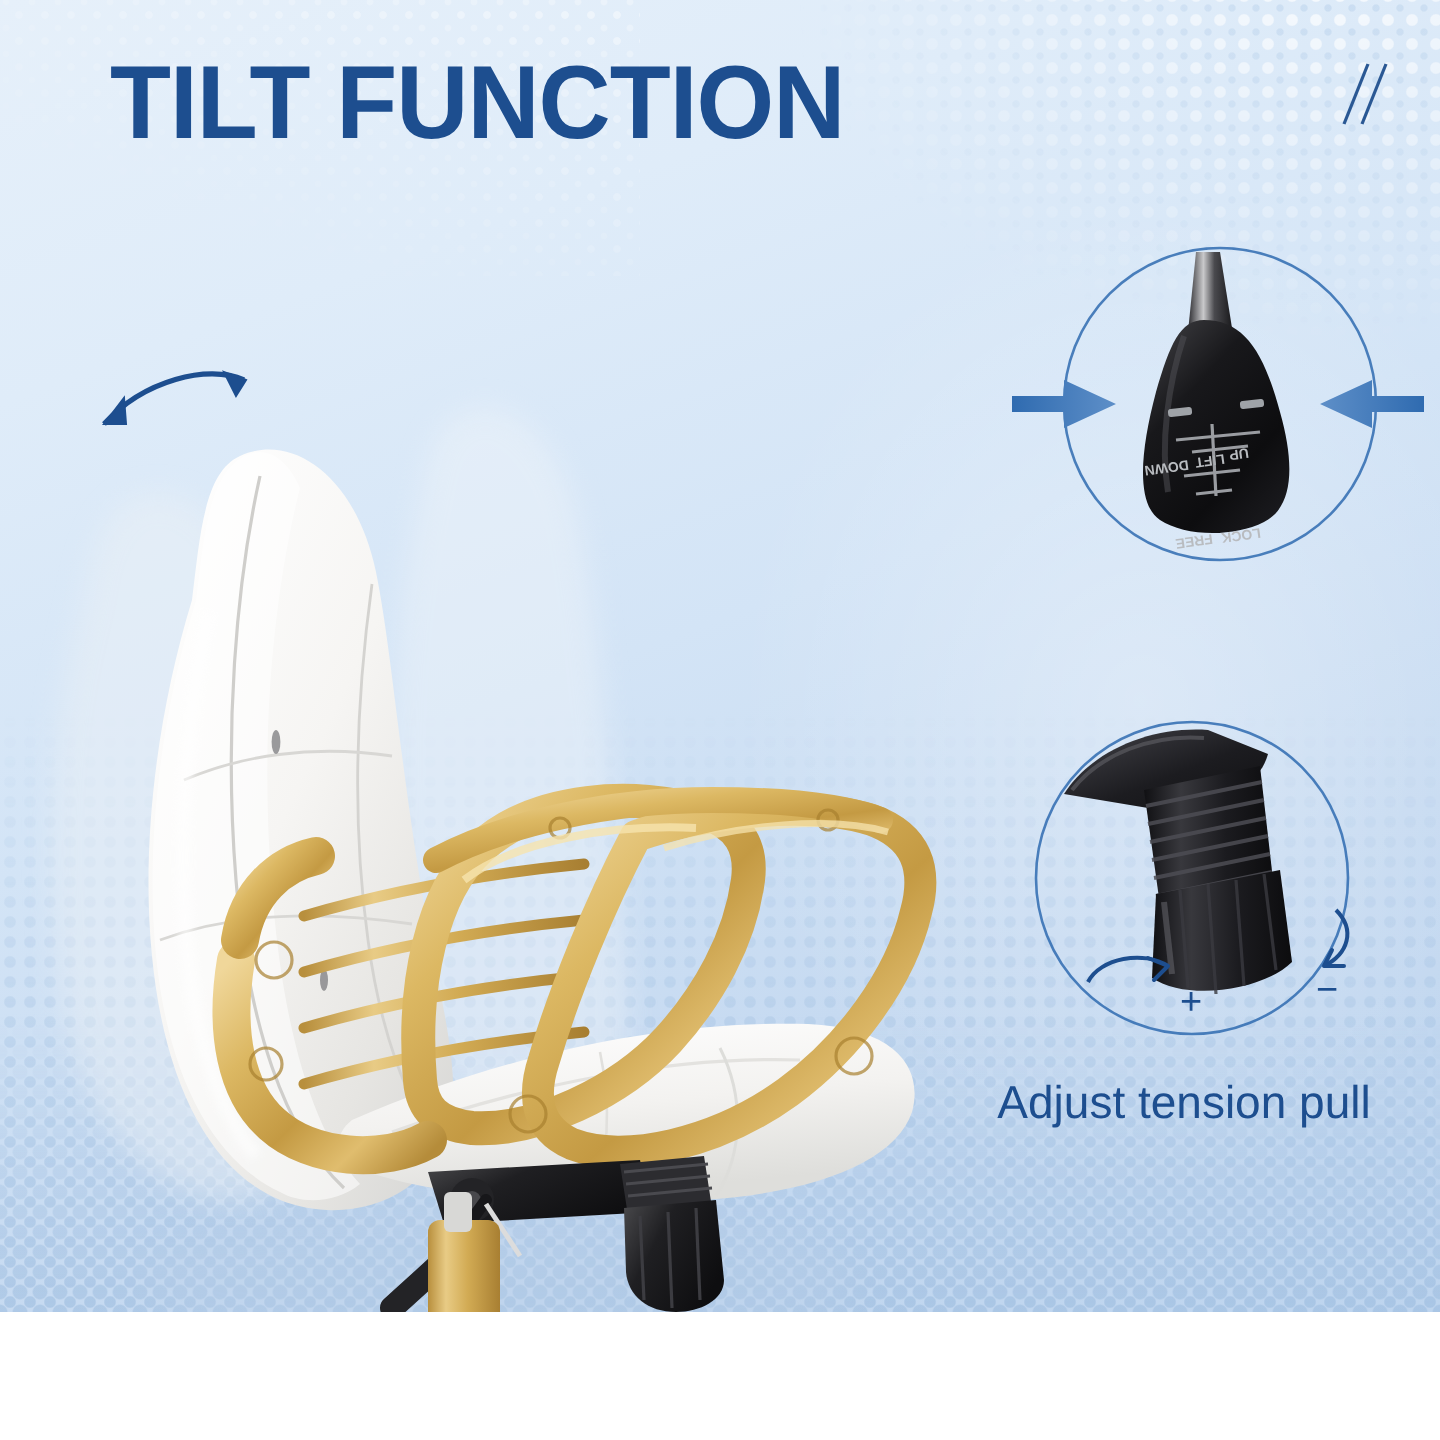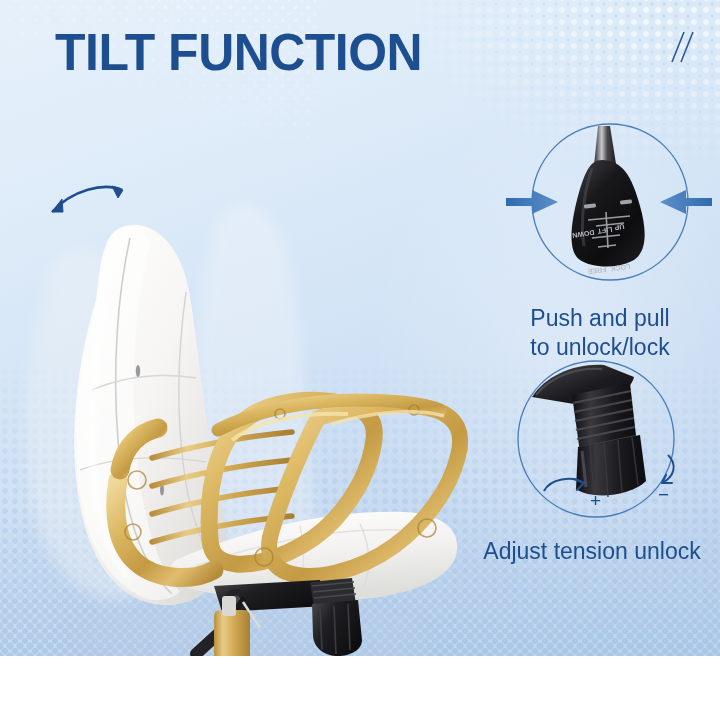--- a/index.html
+++ b/index.html
@@ -343,24 +343,20 @@
         </g>
 
         <g>
           <path d="M 78 82 L 52 70 L 52 78 L 26 78 L 26 86 L 52 86 L 52 94 Z" fill="url(#gArrowL)"></path>
         </g>
         <g>
           <path d="M 180 82 L 206 70 L 206 78 L 232 78 L 232 86 L 206 86 L 206 94 Z" fill="url(#gArrowR)"></path>
         </g>
       </svg>
     </div>
-    <div class="caption" id="cap-lever">
-      <div>Push and pull</div>
-      <div>to unlock/lock</div>
-    </div>
   </div>
 
   <div class="detail" id="detail-tension">
     <div class="circle-wrap">
       <svg width="248" height="180" viewBox="0 0 248 180">
         <defs>
           <linearGradient id="gKnobTop" x1="0" y1="0" x2="1" y2="1">
             <stop offset="0%" stop-color="#44444a"></stop>
             <stop offset="55%" stop-color="#1c1c20"></stop>
             <stop offset="100%" stop-color="#101012"></stop>
@@ -404,17 +400,17 @@
         </g>
         <text x="118" y="152" fill="#1d4e8f" font-size="19" font-family="'Liberation Sans', sans-serif">+</text>
         <g stroke="#1d4e8f" fill="none" stroke-width="2">
           <path d="M 196 100 C 206 110 202 122 190 128"></path>
           <path d="M 190 128 L 200 128 M 190 128 L 194 120" stroke-linecap="round"></path>
         </g>
         <text x="186" y="146" fill="#1d4e8f" font-size="19" font-family="'Liberation Sans', sans-serif">−</text>
       </svg>
     </div>
     <div class="caption" id="cap-tension">
-      <div>Adjust tension unlock</div>
+      <div>Adjust tension pull</div>
     </div>
   </div>
 
 </div>
 
 </body></html>

